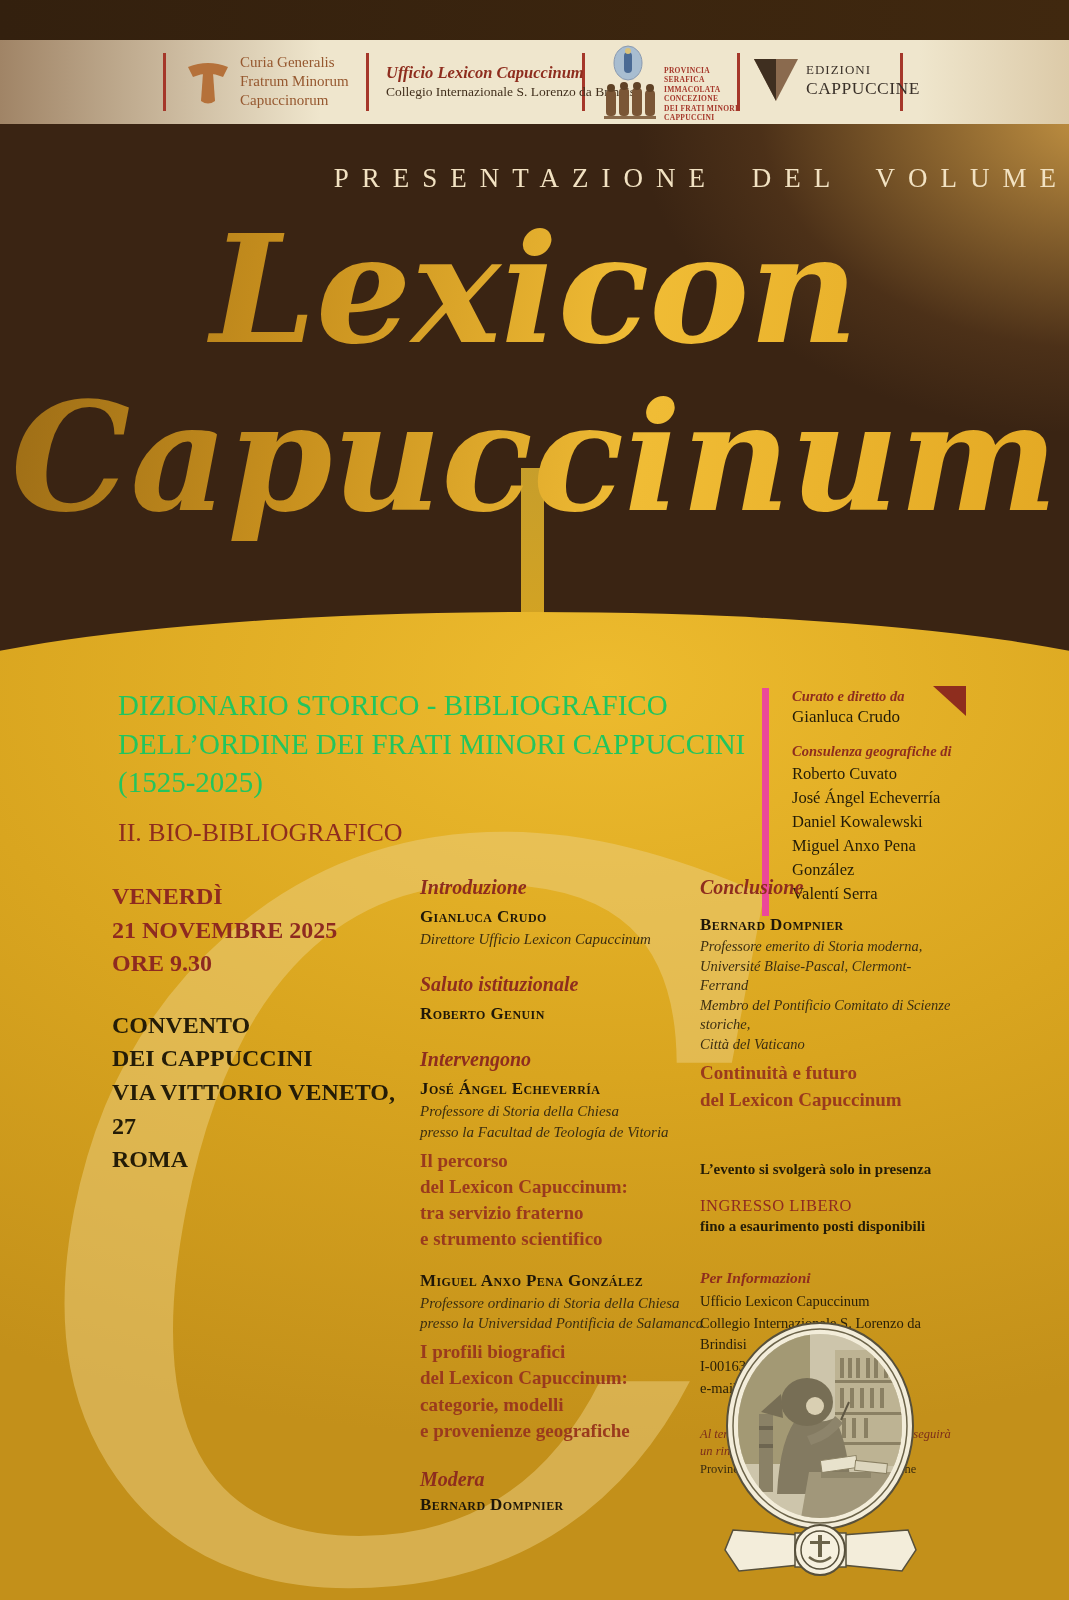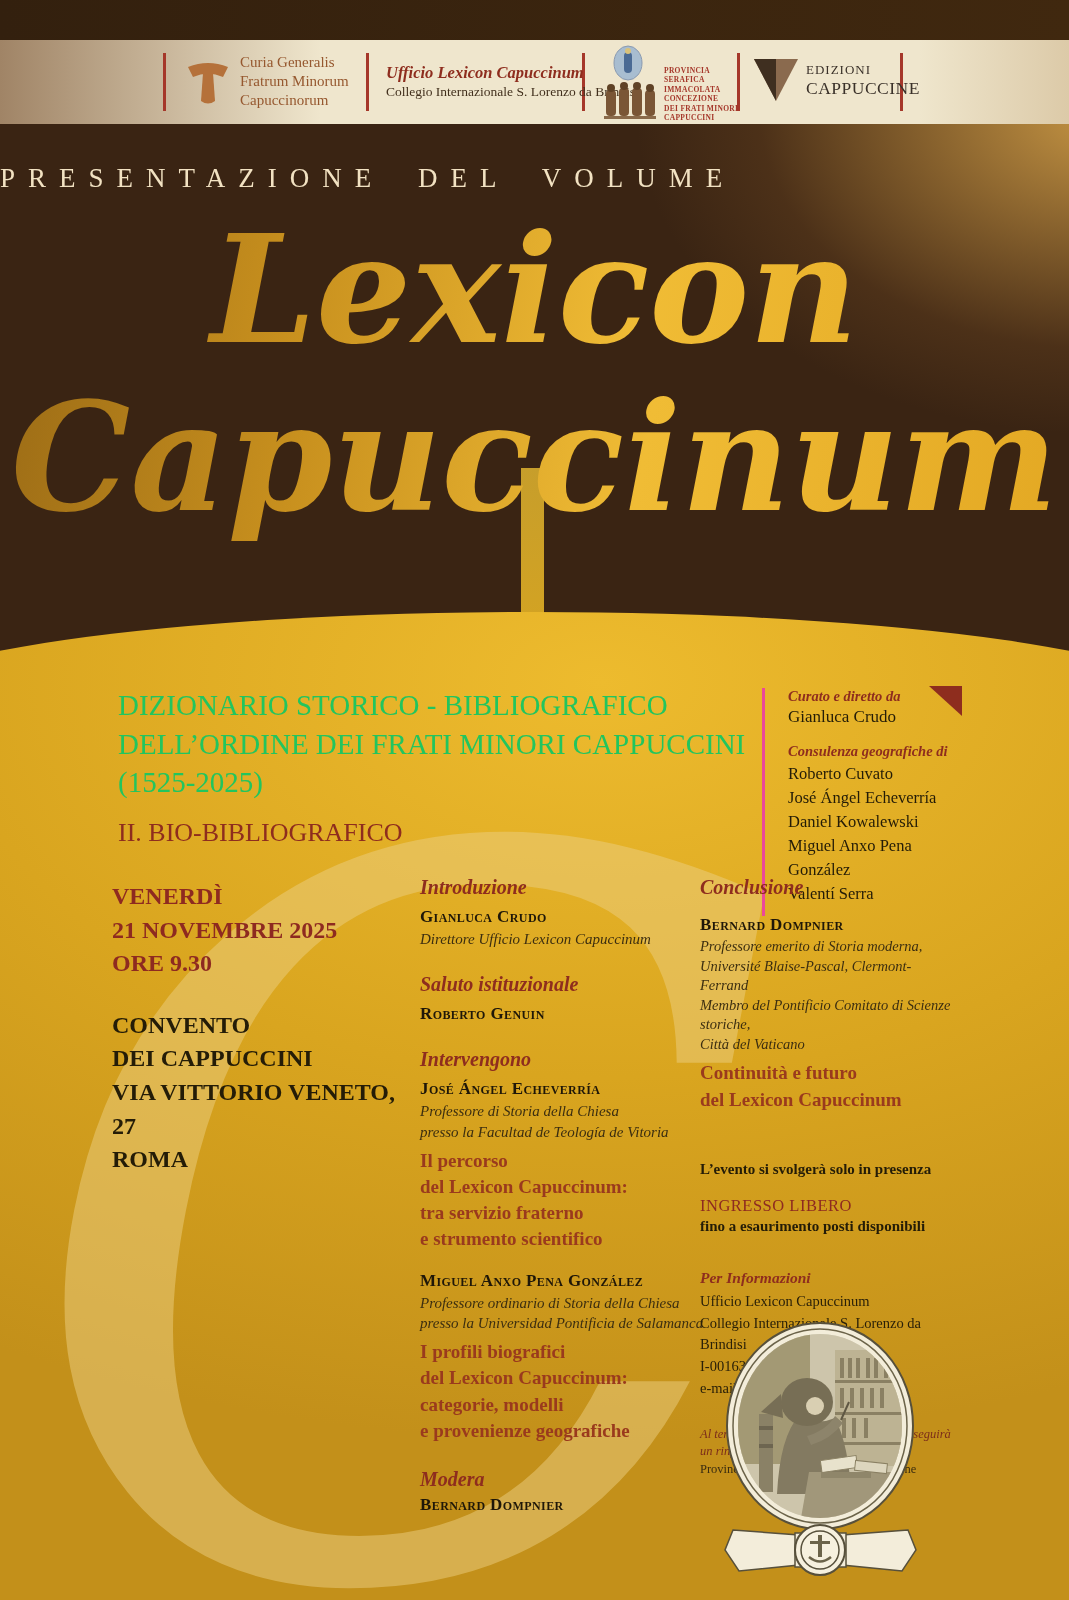--- a/index.html
+++ b/index.html
@@ -22,21 +22,21 @@
   .prov-text{position:absolute;left:664px;top:26px;font-size:7.5px;line-height:1.25;font-weight:bold;letter-spacing:.3px;color:#a5372a;white-space:pre-line;}
   .ediz-text{position:absolute;left:806px;top:22px;color:#3a3129;}
   .ediz-line1{font-size:13px;letter-spacing:1px;}
   .ediz-line2{font-size:17.5px;letter-spacing:.5px;}
   
   .brown-hero{
     position:absolute;top:124px;left:0;right:0;height:600px;
     background:radial-gradient(620px 430px at 103% -2%,rgba(205,155,70,.95),rgba(110,72,34,.35) 55%,rgba(58,36,19,0) 75%),#3a2413;
   }
   .kicker{
-    position:absolute;top:163px;left:0;right:0;text-align:left;
+    position:absolute;top:163px;left:0;right:0;text-align:right;
     font-size:27px;letter-spacing:13px;word-spacing:14px;color:#f2e2c2;z-index:2;
   }
   .big-title{
     position:absolute;top:205px;left:0;right:0;text-align:center;z-index:2;
     font-family:"DejaVu Serif", serif;font-style:italic;font-weight:bold;
     font-size:150px;line-height:1.12;color:#e9b32b;
   }
   .big-title .tline{display:block;}
   @supports ((-webkit-background-clip:text) or (background-clip:text)){
     .big-title .tline{
@@ -56,21 +56,21 @@
     position:absolute;left:18px;top:828px;z-index:2;
     font-family:"DejaVu Serif", serif;font-style:italic;
     font-size:1000px;line-height:.8;color:#eccf82;opacity:.5;pointer-events:none;
   }
   
   .subtitle-block{position:absolute;left:118px;top:686px;width:630px;z-index:4;}
   .subtitle-main{font-size:29px;line-height:1.33;color:#22c55e;white-space:pre-line;}
   .subtitle-series{margin-top:16px;font-size:26px;color:#8e2d1e;}
   .credits-block{
     position:absolute;left:762px;top:688px;width:176px;z-index:4;
-    border-left:3px solid #ec4899;padding-left:23px;padding-bottom:10px;
+    border-left:7px solid #ec4899;padding-left:23px;padding-bottom:10px;
   }
   .credit-label{font-size:14.5px;font-style:italic;font-weight:bold;color:#8e2d1e;}
   .credit-name{font-size:17px;color:#241c07;margin-top:2px;}
   .credit-names{font-size:16.5px;line-height:1.45;color:#241c07;margin-top:2px;white-space:pre-line;}
   .credits-gap{height:16px;}
   .corner-triangle{
     position:absolute;right:2px;top:-2px;width:33px;height:30px;background:#8e2d1e;
     clip-path:polygon(0 0,100% 0,100% 100%);
   }
   

